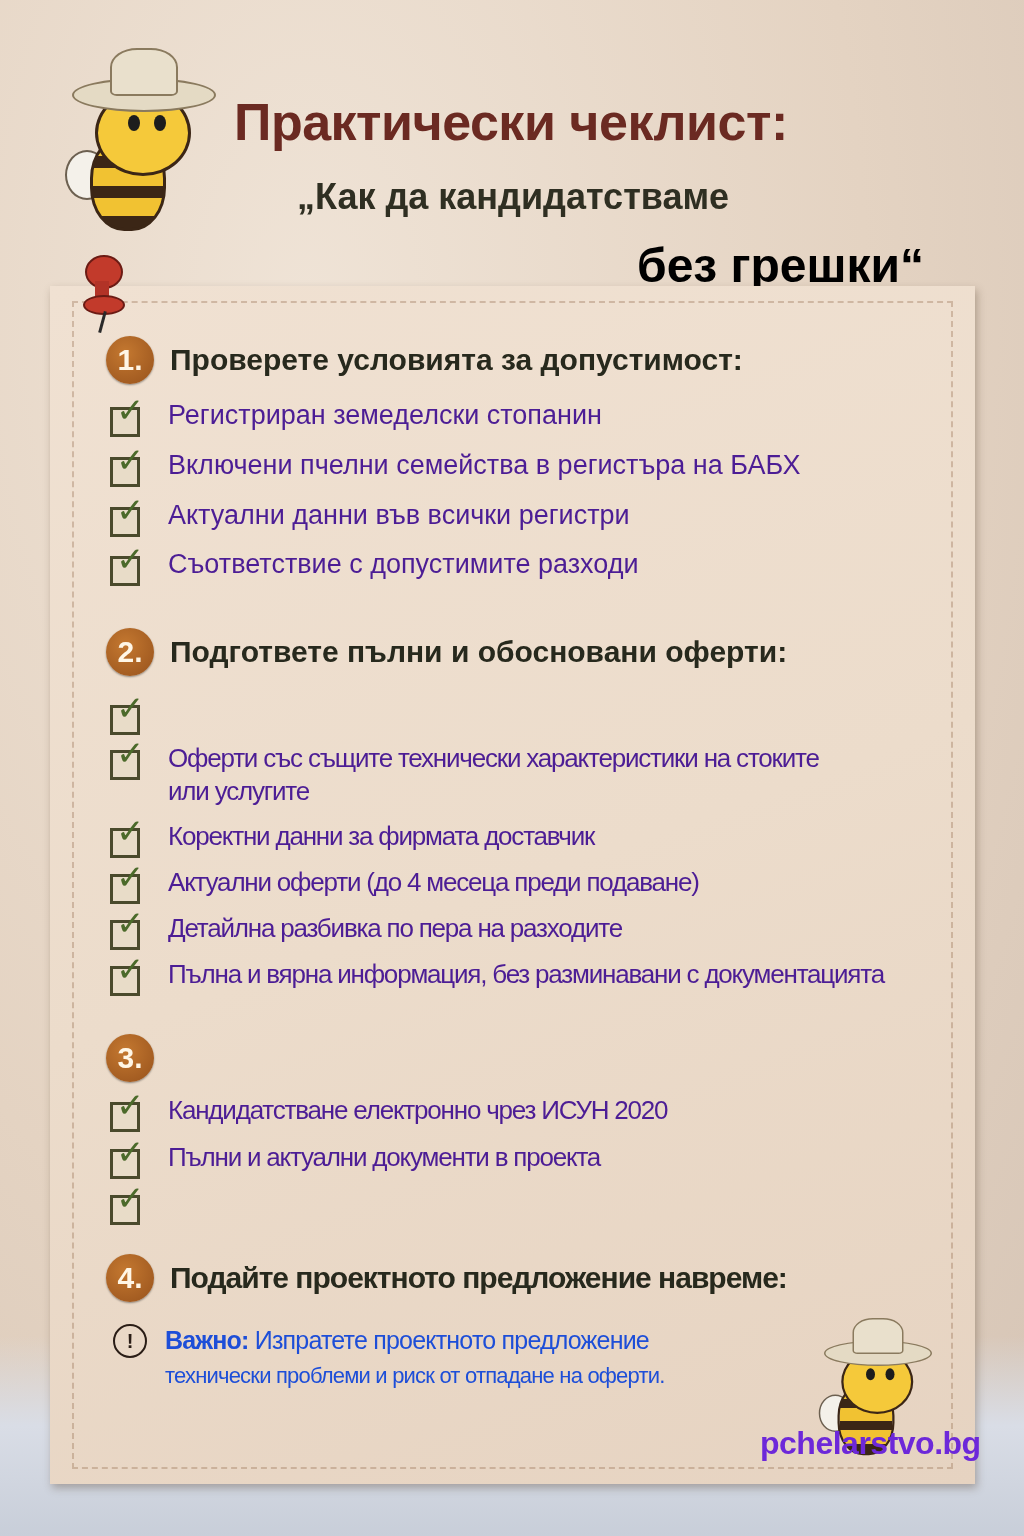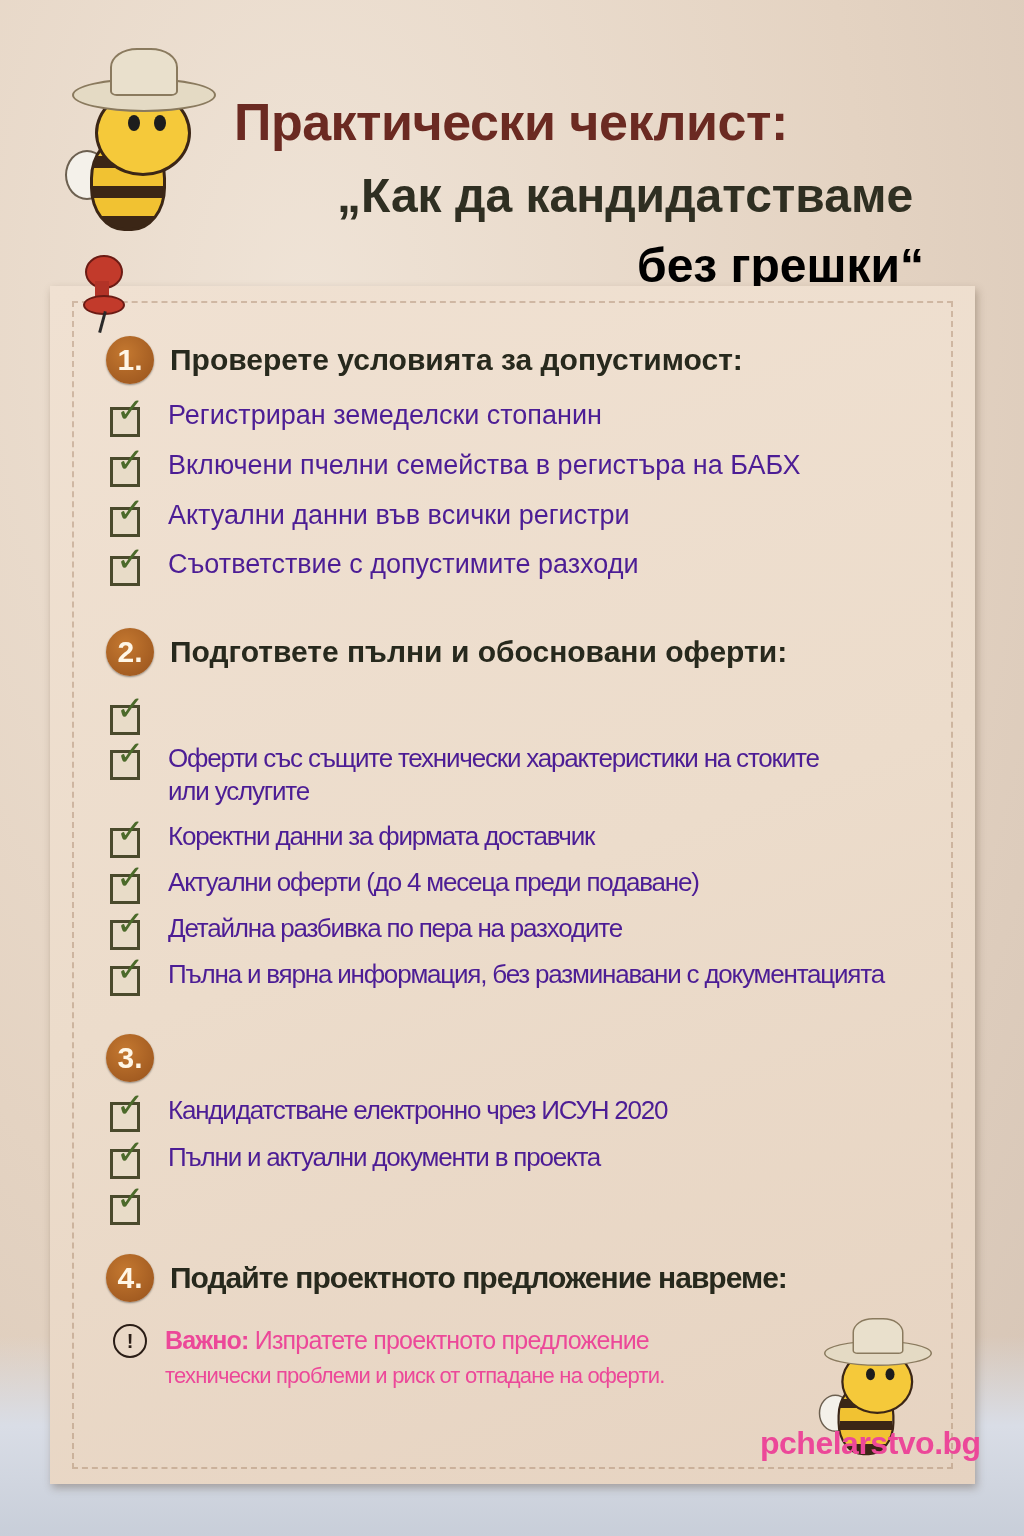--- a/index.html
+++ b/index.html
@@ -10,21 +10,21 @@
     background:linear-gradient(to bottom, rgba(220,224,232,0) 0%, #d9dde6 45%, #c8ced9 100%);}
   .bee{position:absolute;}
   .bee .hat-top{position:absolute;background:#e9e0cc;border:2px solid #8a7a5e;border-radius:40% 40% 10% 10%;}
   .bee .hat-brim{position:absolute;background:#e4dac4;border:2px solid #8a7a5e;border-radius:50%;}
   .bee .body{position:absolute;background:repeating-linear-gradient(180deg,#f1c232 0 18px,#3b2616 18px 30px);border:3px solid #3b2616;border-radius:45%;}
   .bee .head{position:absolute;background:#f5c93a;border:3px solid #3b2616;border-radius:50%;}
   .bee .eye{position:absolute;background:#1d1d1d;border-radius:50%;}
   .bee .wing{position:absolute;background:#f4f1ea;border:2px solid #6c6050;border-radius:50%;}
   .title{position:absolute;font-weight:bold;}
   .title1{left:234px;top:92px;font-size:52px;color:#6b2a22;letter-spacing:-0.5px;}
-  .title2{left:297px;top:168px;font-size:48px;color:#2f2f22;margin-left:40px;}
+  .title2{left:297px;top:176px;font-size:36px;color:#2f2f22;}
   .title3{left:637px;top:238px;font-size:48px;color:#000000;}
   .paper{position:absolute;left:50px;top:286px;width:925px;height:1198px;
     background:linear-gradient(160deg,#f0e1d2 0%,#ecdccb 50%,#e6d3c1 100%);
     box-shadow:2px 4px 8px rgba(80,60,40,0.35);}
   .paper .stitch{position:absolute;left:22px;right:22px;top:15px;bottom:15px;border:2px dashed rgba(150,110,80,0.35);}
   .pin{position:absolute;left:85px;top:255px;}
   .pin .head{position:absolute;left:0;top:0;width:34px;height:30px;background:#c23a2b;border-radius:50%;border:2px solid #6b1b14;}
   .pin .neck{position:absolute;left:10px;top:26px;width:14px;height:18px;background:#b23327;}
   .pin .base{position:absolute;left:-2px;top:40px;width:38px;height:16px;background:#c23a2b;border-radius:50%;border:2px solid #6b1b14;}
   .pin .needle{position:absolute;left:16px;top:56px;width:3px;height:22px;background:#2a2a2a;transform:rotate(15deg);}
@@ -34,24 +34,24 @@
     box-shadow:0 1px 2px rgba(0,0,0,0.4);margin-right:16px;}
   .heading{font-weight:bold;font-size:30px;color:#27291d;white-space:nowrap;}
   .item{position:absolute;left:110px;display:flex;align-items:flex-start;}
   .check{position:relative;width:34px;height:34px;margin-right:24px;flex:none;}
   .check .box{position:absolute;left:0;top:8px;width:24px;height:24px;border:3px solid #4a4a2c;background:#e8dcc8;}
   .check .tick{position:absolute;left:6px;top:-6px;font-size:34px;color:#4b6a2a;font-weight:bold;line-height:1;}
   .itext{font-size:27px;color:#4c1d95;line-height:33px;white-space:nowrap;}
   .itext.narrow{letter-spacing:-1.2px;font-size:26px;}
   .warn{position:absolute;left:113px;top:1322px;display:flex;}
   .warn-icon{width:30px;height:30px;border:2px solid #2a1d16;border-radius:50%;display:flex;align-items:center;justify-content:center;font-weight:bold;font-size:20px;color:#2a1d16;margin-right:18px;margin-top:2px;flex:none;}
-  .warn-text{font-size:25px;color:#ec4899;line-height:36px;letter-spacing:-0.8px;width:640px;}
+  .warn-text{font-size:25px;color:#1d4ed8;line-height:36px;letter-spacing:-0.8px;width:640px;}
   .warn-text b{font-weight:bold;}
   .warn-text .small{font-size:22px;}
-  .brand{position:absolute;left:760px;top:1425px;font-size:32px;font-weight:bold;color:#ec4899;letter-spacing:-0.5px;}
+  .brand{position:absolute;left:760px;top:1425px;font-size:32px;font-weight:bold;color:#6d28d9;letter-spacing:-0.5px;}
 </style>
 </head>
 <body>
 
 <div class="snow"></div>
 
 <div class="bee" style="left:60px;top:40px;width:170px;height:190px;">
   <div class="wing" style="left:5px;top:110px;width:40px;height:46px;"></div>
   <div class="body" style="left:30px;top:95px;width:70px;height:90px;"></div>
   <div class="head" style="left:35px;top:50px;width:90px;height:80px;"></div>

